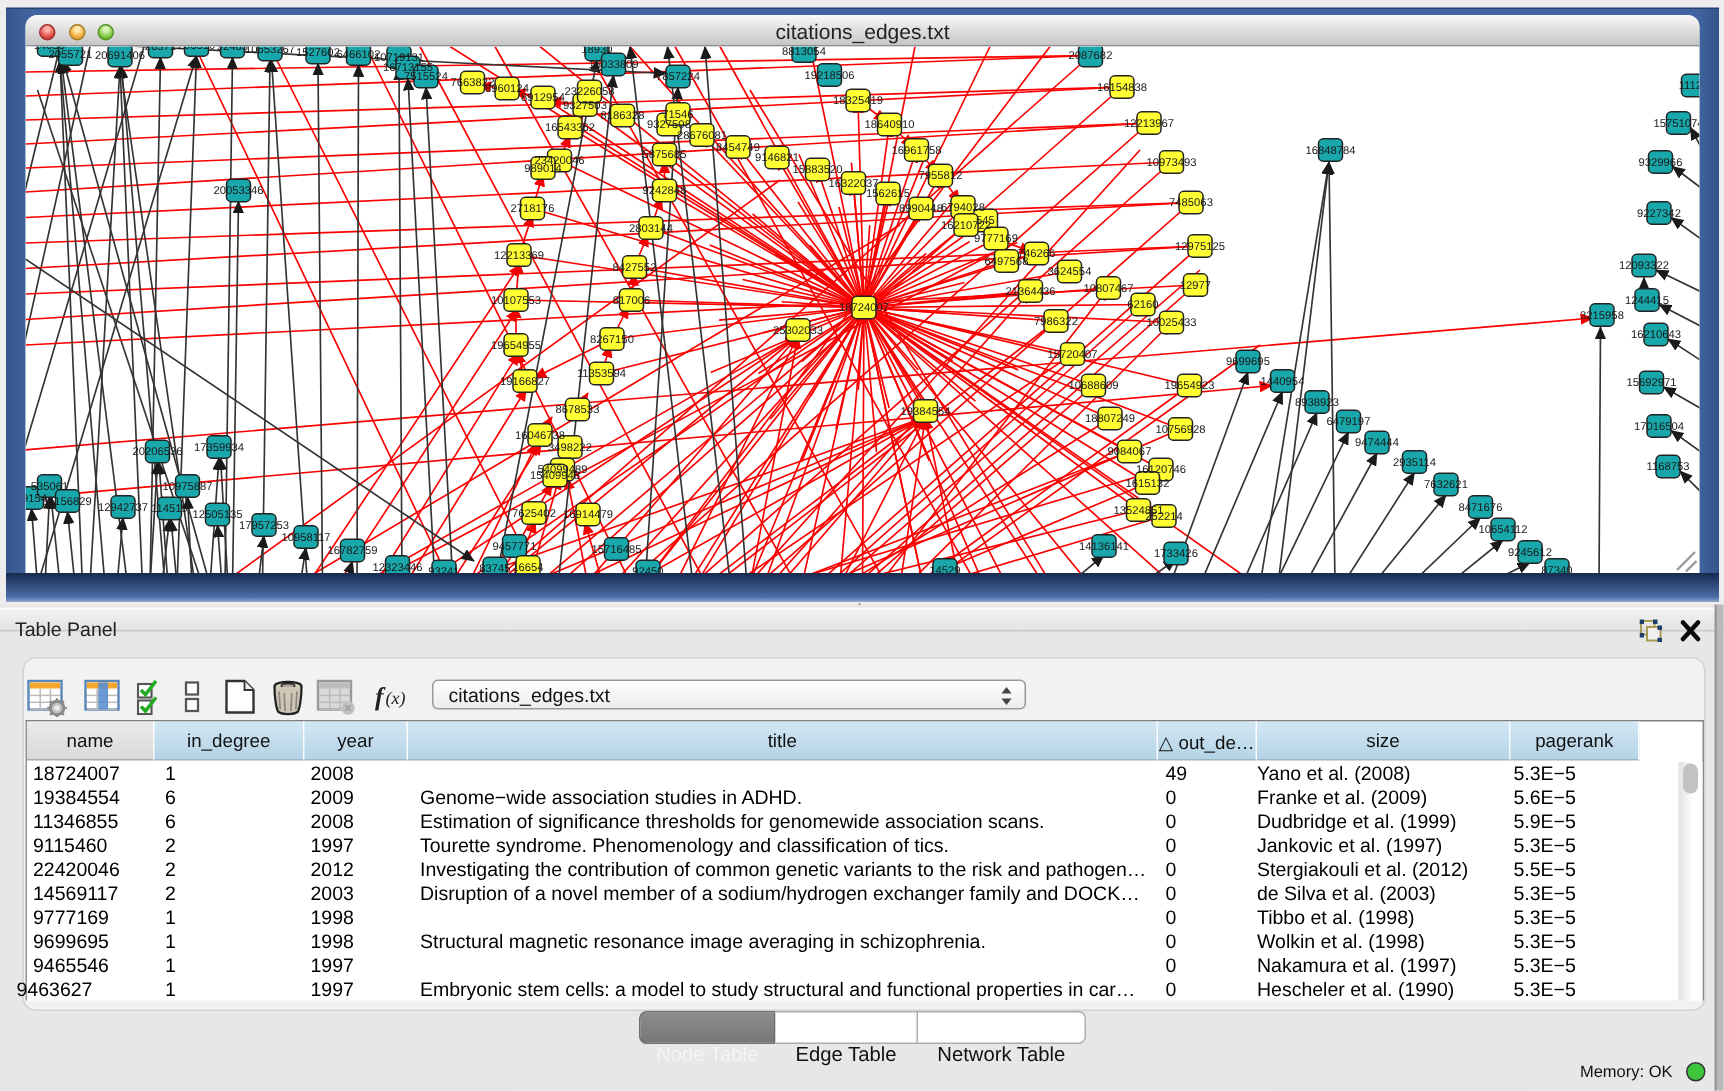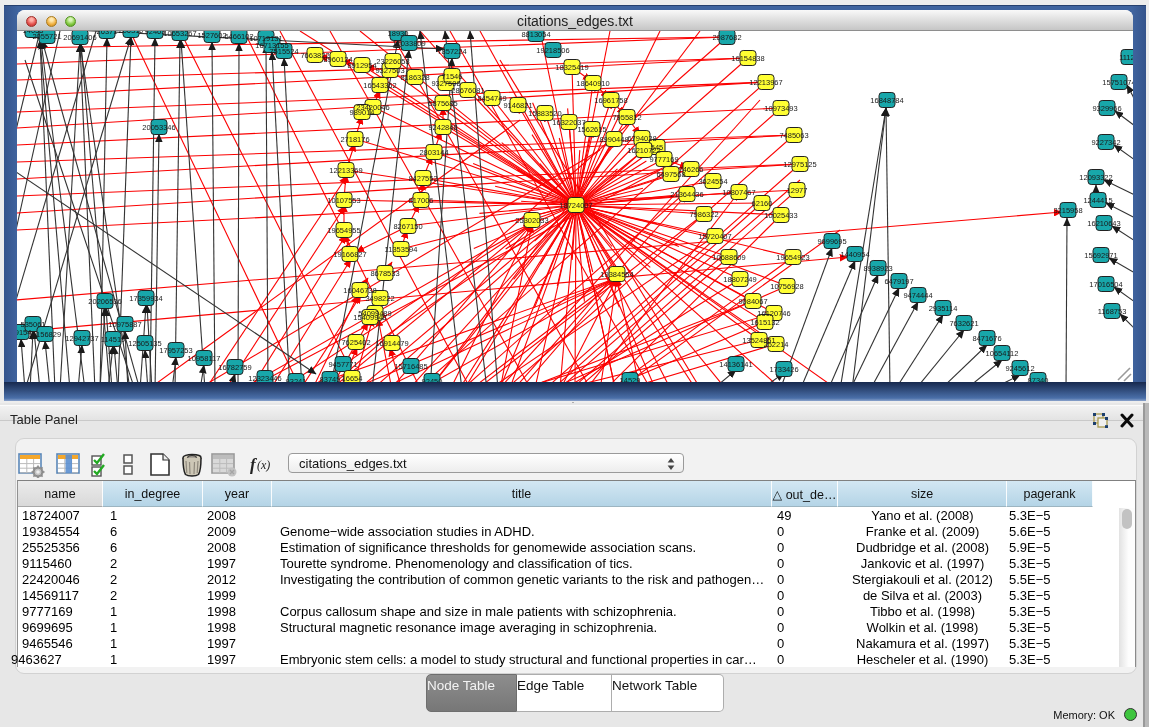--- a/index.html
+++ b/index.html
@@ -29,25 +29,25 @@
 #ticons{position:absolute;right:12px;top:6px;color:#333;font-size:13px}
 #toolbar{position:absolute;left:0;top:30px;width:1149px;height:54px;z-index:5}
 #combo{position:absolute;z-index:6;left:288px;top:50px;width:396px;height:20px;background:linear-gradient(#ffffff,#ededed);
  border:1px solid #9a9a9a;border-radius:4px;font-size:13px;color:#111;padding:2px 0 0 10px}
 #tblwrap{position:absolute;left:17px;top:480px;width:1119px;height:187px;background:#fff;border-top:1px solid #808080;border-left:1px solid #919191;border-right:1px solid #8a8a8a}
 .hc{position:absolute;top:481px;height:26px;background:linear-gradient(#d3e7f3,#b4d4e6);border-right:1px solid rgba(255,255,255,.9);border-bottom:1px solid #9db5c1;
  font-size:12.5px;color:#111;text-align:center;padding-top:6px;white-space:nowrap;overflow:hidden;box-sizing:border-box}
 .hcg{background:linear-gradient(#ebebeb,#d9d9d9) !important;border-bottom:1px solid #a9a9a9 !important}
 .trow{position:absolute;left:0;width:1149px;height:16px;font-size:13px;color:#000}
 .trow span{position:absolute;top:1px;white-space:nowrap}
-.trow .ctr{text-align:center}
+.trow .ctr{}
 #vsb{position:absolute;left:1119px;top:508px;width:16px;height:159px;background:linear-gradient(90deg,#e2e2e2,#fdfdfd 60%)}
 #vsbthumb{position:absolute;left:1122px;top:509px;width:10px;height:20px;background:#c2c2c2;border-radius:5px}
 
-.tab{position:absolute;top:674px;height:38px;font-size:13.5px;padding-top:3px;background:#fff;border:1px solid #adadad;color:#111}
+.tab{position:absolute;top:674px;height:18px;font-size:13.5px;text-align:center;padding-top:20px;background:#fff;border:1px solid #adadad;color:#111}
 #tab1{left:426px;width:91px;border-radius:5px 0 0 5px;background:linear-gradient(#8d8d8d,#777);color:#f4f4f4;border-color:#6e6e6e}
 #tab2{left:517px;width:95px;border-left:none}
 #tab3{left:612px;width:112px;border-left:none;border-radius:0 5px 5px 0}
 #mem{position:absolute;right:34px;top:709px;font-size:11px;color:#111}
 #memdot{position:absolute;right:12px;top:708px;width:13px;height:13px;border-radius:50%;background:#3ec53e;border:1.5px solid #333}
 #rstrip{position:absolute;left:1143px;top:403px;width:6px;height:324px;background:linear-gradient(90deg,#999 0 2px,#b9b9b9 2px)}
 #divider{position:absolute;left:569px;top:402px;width:0;height:0;border-left:4px solid transparent;border-right:4px solid transparent;border-bottom:5px solid #555}
 </style></head>
 <body>
 <div id="top">
@@ -762,26 +762,26 @@
 <div class="trow" style="top:523px">
     <span style="left:22px">19384554</span>
     <span style="left:110px">6</span>
     <span style="left:207px">2009</span>
     <span style="left:280px">Genome−wide association studies in ADHD.</span>
     <span style="left:777px">0</span>
     <span class="ctr" style="left:838px;width:169px">Franke et al. (2009)</span>
     <span style="left:1009px">5.6E−5</span>
   </div>
 <div class="trow" style="top:539px">
-    <span style="left:22px">25525356</span>
+    <span style="left:22px">11346855</span>
     <span style="left:110px">6</span>
     <span style="left:207px">2008</span>
     <span style="left:280px">Estimation of significance thresholds for genomewide association scans.</span>
     <span style="left:777px">0</span>
-    <span class="ctr" style="left:838px;width:169px">Dudbridge et al. (2008)</span>
+    <span class="ctr" style="left:838px;width:169px">Dudbridge et al. (1999)</span>
     <span style="left:1009px">5.9E−5</span>
   </div>
 <div class="trow" style="top:555px">
     <span style="left:22px">9115460</span>
     <span style="left:110px">2</span>
     <span style="left:207px">1997</span>
     <span style="left:280px">Tourette syndrome. Phenomenology and classification of tics.</span>
     <span style="left:777px">0</span>
     <span class="ctr" style="left:838px;width:169px">Jankovic et al. (1997)</span>
     <span style="left:1009px">5.3E−5</span>
@@ -791,30 +791,30 @@
     <span style="left:110px">2</span>
     <span style="left:207px">2012</span>
     <span style="left:280px">Investigating the contribution of common genetic variants to the risk and pathogen…</span>
     <span style="left:777px">0</span>
     <span class="ctr" style="left:838px;width:169px">Stergiakouli et al. (2012)</span>
     <span style="left:1009px">5.5E−5</span>
   </div>
 <div class="trow" style="top:587px">
     <span style="left:22px">14569117</span>
     <span style="left:110px">2</span>
-    <span style="left:207px">1999</span>
+    <span style="left:207px">2003</span>
+    <span style="left:280px">Disruption of a novel member of a sodium/hydrogen exchanger family and DOCK…</span>
     <span style="left:777px">0</span>
     <span class="ctr" style="left:838px;width:169px">de Silva et al. (2003)</span>
     <span style="left:1009px">5.3E−5</span>
   </div>
 <div class="trow" style="top:603px">
     <span style="left:22px">9777169</span>
     <span style="left:110px">1</span>
     <span style="left:207px">1998</span>
-    <span style="left:280px">Corpus callosum shape and size in male patients with schizophrenia.</span>
     <span style="left:777px">0</span>
     <span class="ctr" style="left:838px;width:169px">Tibbo et al. (1998)</span>
     <span style="left:1009px">5.3E−5</span>
   </div>
 <div class="trow" style="top:619px">
     <span style="left:22px">9699695</span>
     <span style="left:110px">1</span>
     <span style="left:207px">1998</span>
     <span style="left:280px">Structural magnetic resonance image averaging in schizophrenia.</span>
     <span style="left:777px">0</span>

